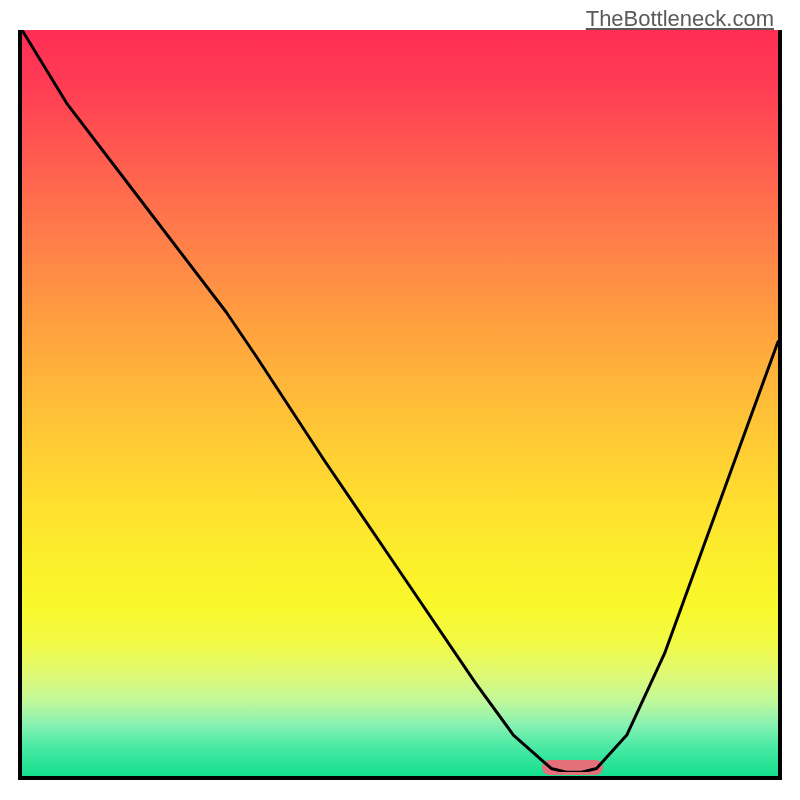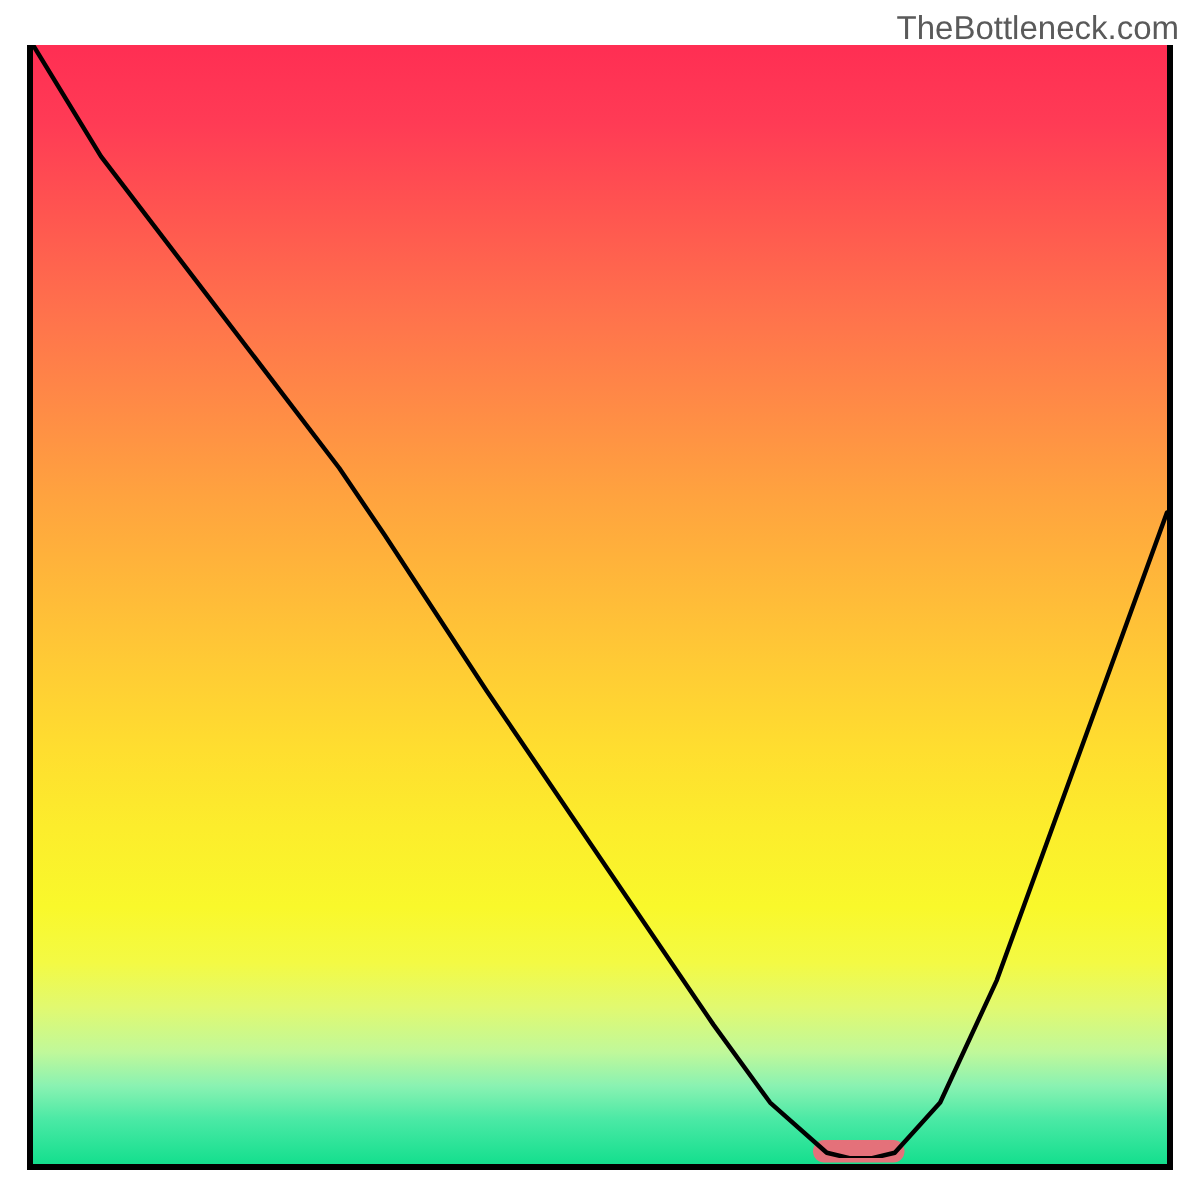--- a/index.html
+++ b/index.html
@@ -11,26 +11,27 @@
     overflow: hidden;
   }
   .chart-container {
     position: relative;
     width: 800px;
     height: 800px;
   }
   .watermark {
     position: absolute;
     top: 6px;
-    right: 14px;
+    right: 26px;
     font-size: 22px;
     color: #5a5a5a;
     font-weight: 400;
     font-family: Arial, sans-serif;
     z-index: 30;
+    text-decoration: underline;
   }
   .plot-frame {
     position: absolute;
     left: 18px;
     top: 30px;
     width: 764px;
     height: 750px;
     border-left: 4px solid #000;
     border-bottom: 4px solid #000;
     border-right: 4px solid #000;

